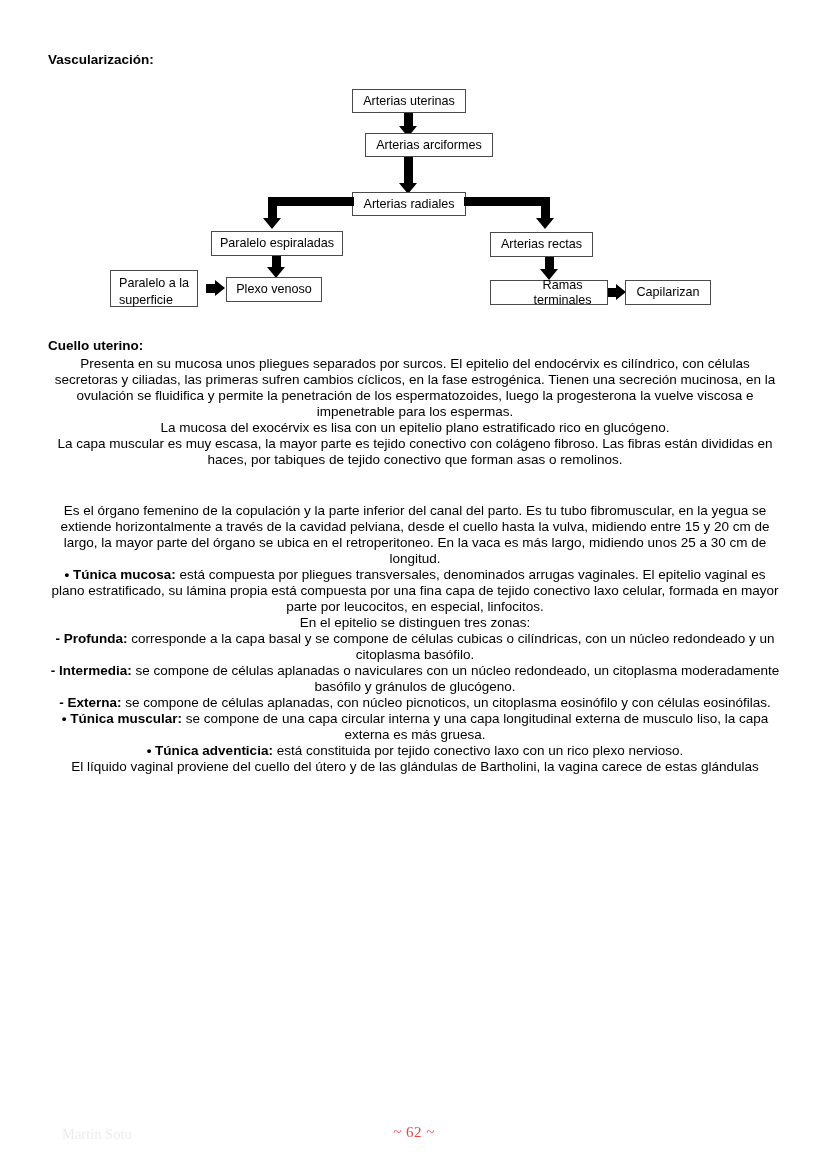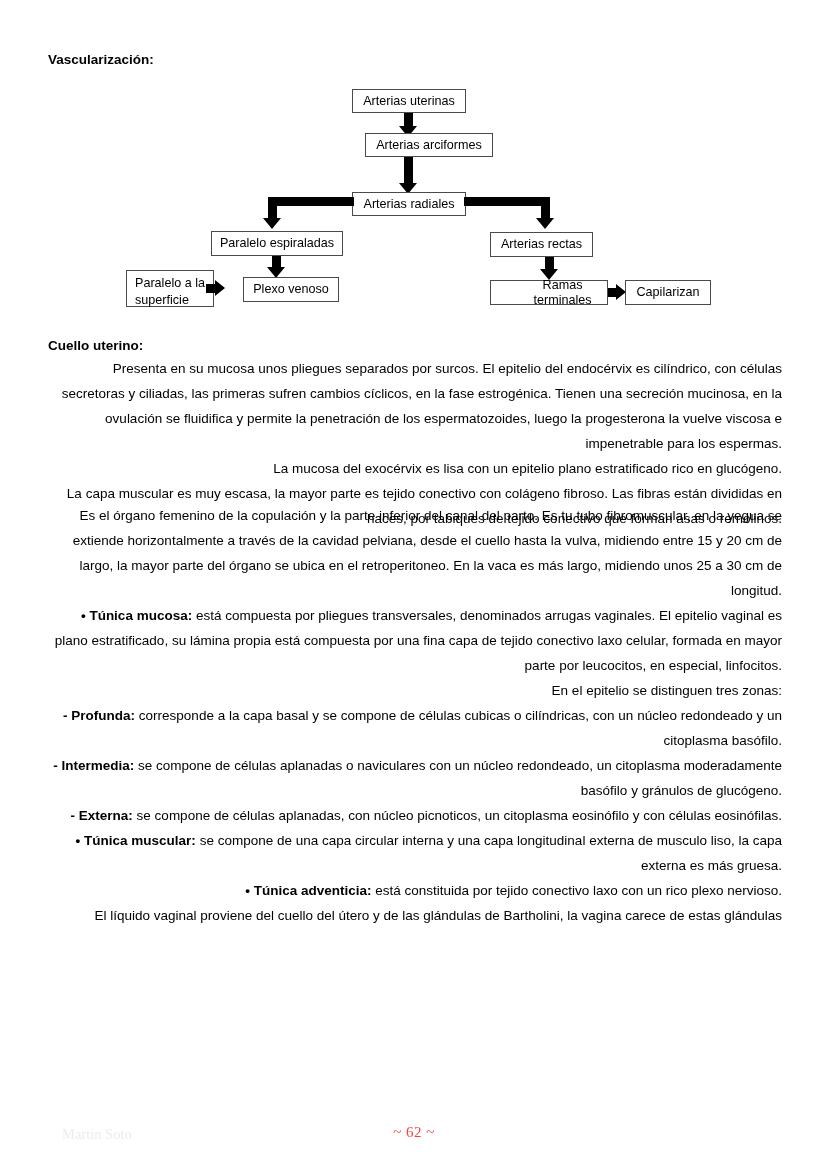--- a/index.html
+++ b/index.html
@@ -25,23 +25,23 @@
 
   
   .section-heading {
     font-size: 13.5px;
     font-weight: bold;
     line-height: 20px;
     color: #000;
   }
   .body-text {
     font-size: 13.5px;
-    line-height: 25px;
+    line-height: 16px;
     color: #000;
-    text-align: right;
+    text-align: center;
   }
   .body-text b { font-weight: bold; }
 
   #vascularizacion-heading {
     position: absolute;
     left: 48px;
     top: 50px;
   }
 
   
@@ -163,29 +163,29 @@
     <div class="node" style="left:211px; top:147px; width:132px; height:25px;">Paralelo espiraladas</div>
 
     <div class="arrow-v" style="left:272px; top:172px; width:9px; height:12px;"></div>
     <div class="head-down" style="left:267px; top:183px;"></div>
 
     <div class="node" style="left:490px; top:148px; width:103px; height:25px;">Arterias rectas</div>
 
     <div class="arrow-v" style="left:545px; top:173px; width:9px; height:13px;"></div>
     <div class="head-down" style="left:540px; top:185px;"></div>
 
-    <div class="node two-line" style="left:126px; top:186px; width:88px; height:37px;">
+    <div class="node two-line" style="left:110px; top:186px; width:88px; height:37px;">
       <div>Paralelo a la</div>
       <div>superficie</div>
     </div>
 
     <div class="arrow-h" style="left:206px; top:200px; width:10px; height:9px;"></div>
     <div class="head-right" style="left:215px; top:196px;"></div>
 
-    <div class="node" style="left:226px; top:193px; width:96px; height:25px;margin-left:17px;">Plexo venoso</div>
+    <div class="node" style="left:226px; top:193px; width:96px; height:25px;">Plexo venoso</div>
 
     <div class="node" style="left:490px; top:196px; width:118px; height:25px;padding-left:34px;">Ramas terminales</div>
 
     <div class="arrow-h" style="left:608px; top:204px; width:9px; height:9px;"></div>
     <div class="head-right" style="left:616px; top:200px;"></div>
 
     <div class="node" style="left:625px; top:196px; width:86px; height:25px;">Capilarizan</div>
   </div>
 
   <div id="cuello-block" class="text-block">

